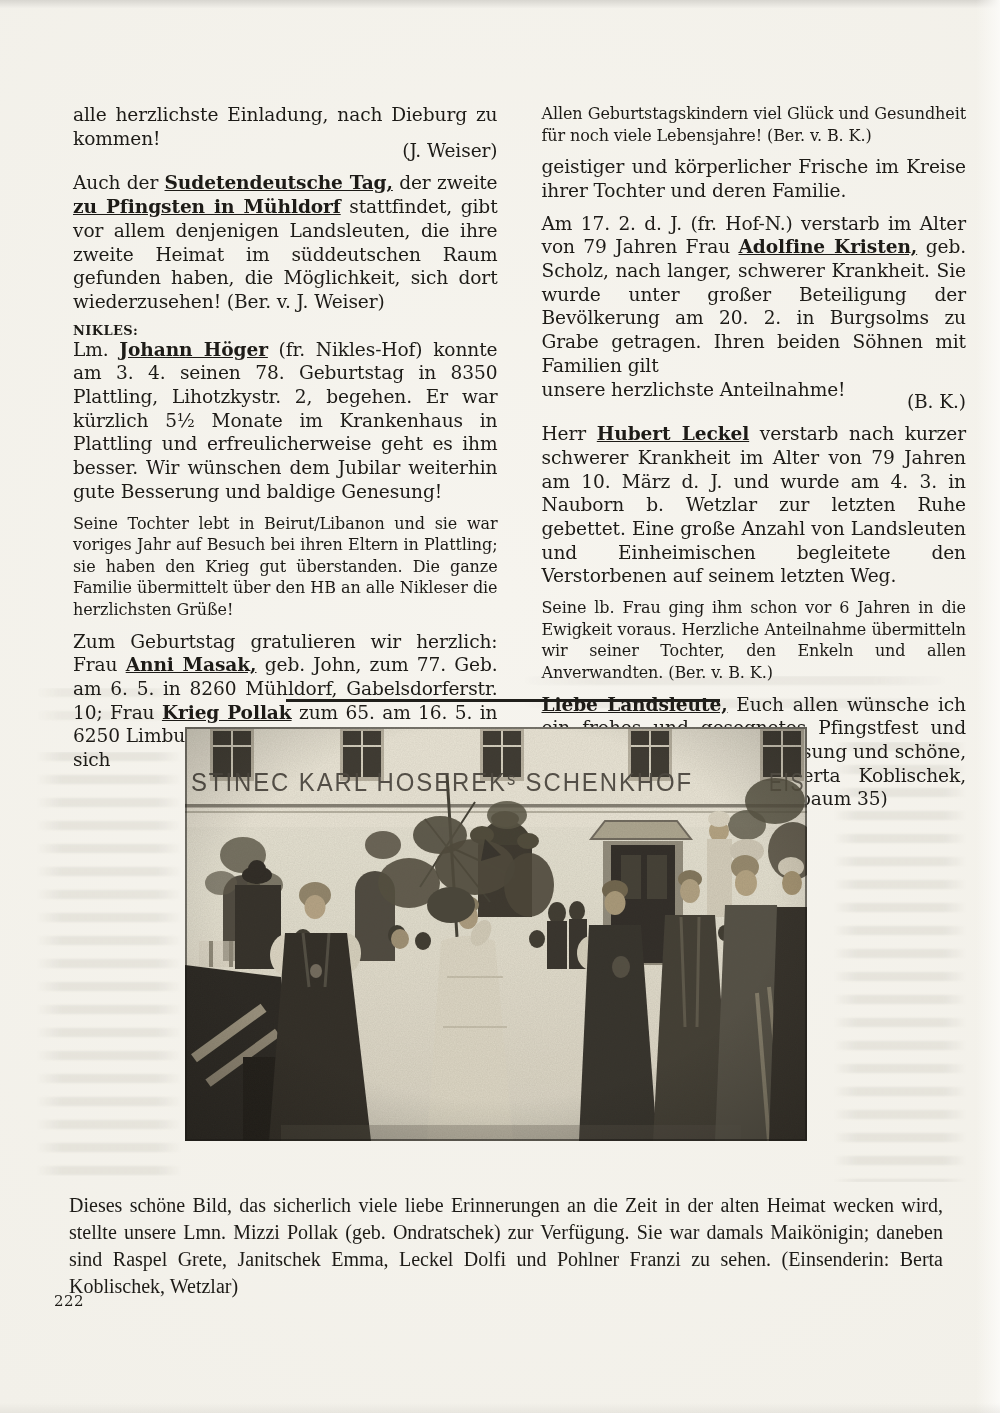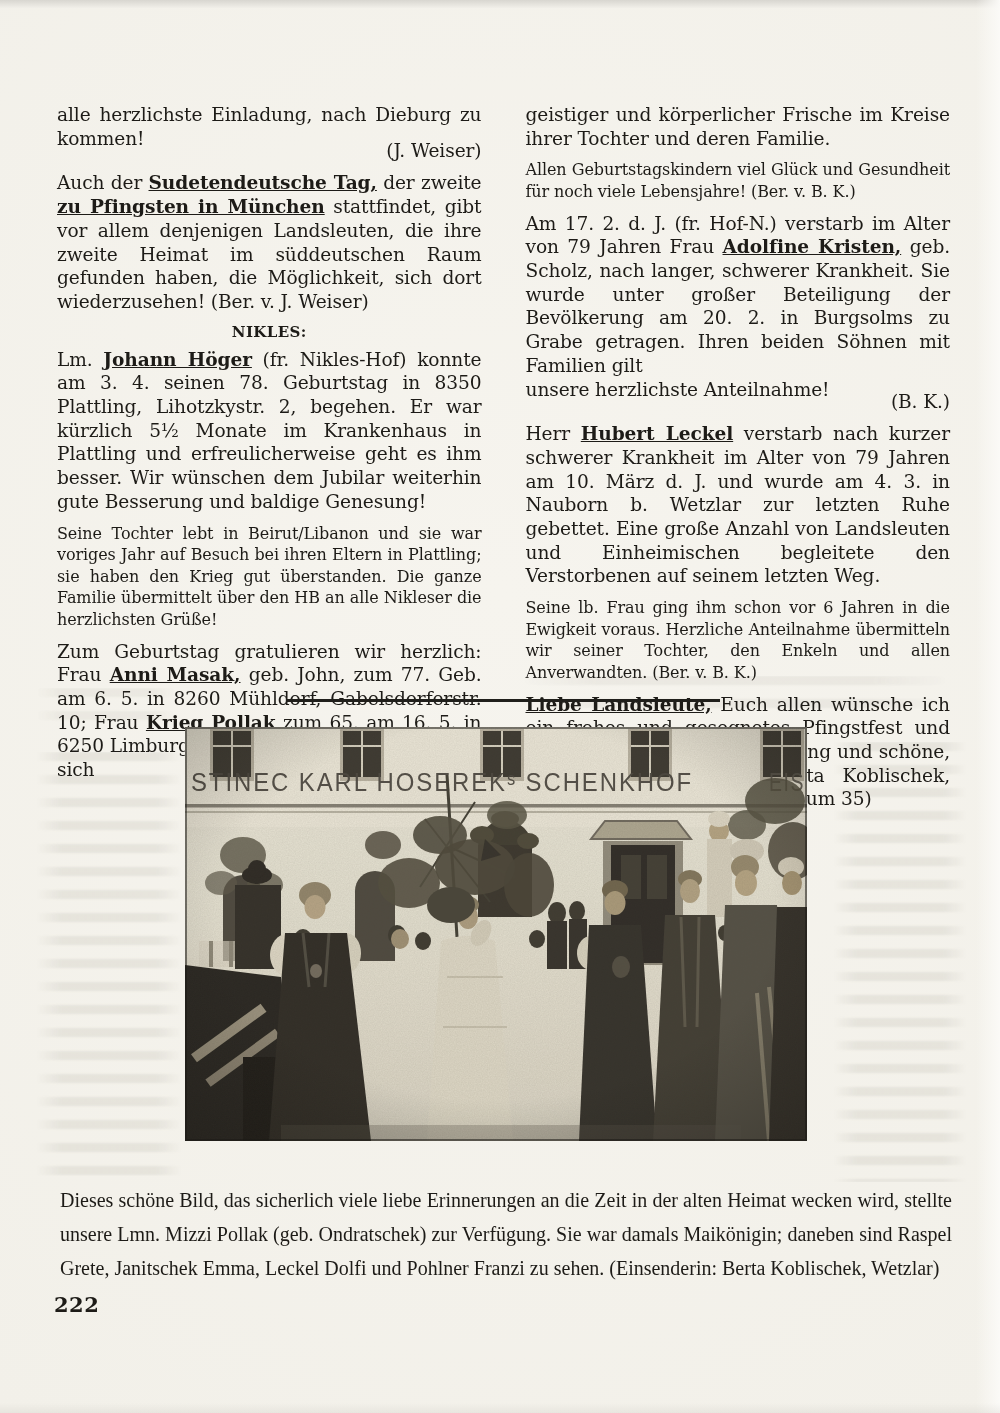--- a/index.html
+++ b/index.html
@@ -11,47 +11,47 @@
     -webkit-font-smoothing:antialiased;
   }
   .scan-top{position:absolute;top:0;left:0;right:0;height:8px;
     background:linear-gradient(#d8d6d0,#f1efe9);}
   .scan-right{position:absolute;top:0;right:0;width:24px;bottom:0;
     background:linear-gradient(90deg, rgba(251,250,246,0), #fbfaf7);}
   .scan-bottom{position:absolute;left:0;right:0;bottom:0;height:10px;
     background:linear-gradient(rgba(0,0,0,0), rgba(60,56,48,0.06));}
 
   
-  .columns{position:absolute;left:57px;top:103px;width:893px;display:flex;gap:44px;}
+  .columns{position:absolute;left:73px;top:103px;width:893px;display:flex;gap:44px;}
   .col{width:433px;}
   .para{margin:0 0 9px 0;text-align:justify;hyphens:auto;}
   .body{font-size:18.6px;line-height:23.7px;letter-spacing:-0.1px;}
   .small{font-size:16px;line-height:21.6px;letter-spacing:-0.1px;margin-bottom:9px;}
   .forcejust{text-align-last:justify;}
   .bold{font-weight:700;text-decoration:underline;}
-  .subhead{font-size:15px;font-weight:700;letter-spacing:0.4px;margin:7px 0 7px 0;text-align:center;}
+  .subhead{font-size:13px;font-weight:700;letter-spacing:0.4px;margin:7px 0 0 0;}
   .tailline{display:flex;justify-content:space-between;text-align:right;}
   .tailline .tr{white-space:nowrap;margin-top:12px;}
 
   
   .divider{position:absolute;left:286px;top:699px;width:434px;height:3px;
     background:#201f1b;border:none;margin:0;}
 
   
   .photo{position:absolute;left:185px;top:727px;width:622px;height:414px;margin:0;}
   .photo svg{display:block;width:622px;height:414px;}
 
   
   .caption{position:absolute;left:57px;top:1180px;width:898px;
     font-family:"Liberation Serif","DejaVu Serif",serif;}
   .caption h3{margin:0 0 4px 0;font-size:20.5px;line-height:24px;font-weight:700;}
-  .caption p{margin:3px;font-size:20px;line-height:34px;text-align:justify;}
-
-  
-  .pagenum{position:absolute;left:54px;top:1292px;font-size:21px;letter-spacing:0.5px;font-weight:bold;}
+  .caption p{margin:12px;font-size:20px;line-height:27px;text-align:justify;}
+
+  
+  .pagenum{position:absolute;left:54px;top:1292px;font-size:15px;letter-spacing:0.5px;}
 
   
   .ghost{position:absolute;pointer-events:none;filter:blur(1.2px);
     background:repeating-linear-gradient(to bottom,
       rgba(95,90,74,0.085) 0px, rgba(95,90,74,0.085) 9px,
       rgba(95,90,74,0) 9px, rgba(95,90,74,0) 23px);
     -webkit-mask:linear-gradient(90deg, transparent 0%, #000 18%, #000 82%, transparent 100%);
             mask:linear-gradient(90deg, transparent 0%, #000 18%, #000 82%, transparent 100%);}
   .ghost-left-margin{left:36px;top:752px;width:146px;height:424px;}
   .ghost-right-margin{left:833px;top:742px;width:134px;height:440px;}
@@ -75,45 +75,45 @@
   <section class="col">
     <div class="para body forcejust">
       <span class="rich"><span>alle herzlichste Einladung, nach Dieburg zu</span></span>
       <span class="tailline">
         <span class="tl">kommen!</span>
         <span class="tr">(J. Weiser)</span>
       </span>
     </div>
 
     <div class="para body">
-      <span class="rich"><span>Auch der </span><span class="bold">Sudetendeutsche Tag,</span><span> der zweite </span><span class="bold">zu Pfingsten in München</span><span> stattfindet, gibt vor allem denjenigen Landsleuten, die ihre zweite Heimat im süddeutschen Raum gefunden haben, die Möglichkeit, sich dort wiederzusehen! (Ber. v. J. Weiser)</span></span>
+      <span class="rich"><span>Auch der </span><span class="bold">Sudetendeutsche Tag,</span><span> der zweite </span><span class="bold">zu Pfingsten in Mühldorf</span><span> stattfindet, gibt vor allem denjenigen Landsleuten, die ihre zweite Heimat im süddeutschen Raum gefunden haben, die Möglichkeit, sich dort wiederzusehen! (Ber. v. J. Weiser)</span></span>
     </div>
 
     <h2 class="subhead">NIKLES:</h2>
 
     <div class="para body">
       <span class="rich"><span>Lm. </span><span class="bold">Johann Höger</span><span> (fr. Nikles-Hof) konnte am 3. 4. seinen 78. Geburtstag in 8350 Plattling, Lihotzkystr. 2, begehen. Er war kürzlich 5½ Monate im Krankenhaus in Plattling und erfreulicherweise geht es ihm besser. Wir wünschen dem Jubilar weiterhin gute Besserung und baldige Genesung!</span></span>
     </div>
 
     <div class="para small">
       <span class="rich"><span>Seine Tochter lebt in Beirut/Libanon und sie war voriges Jahr auf Besuch bei ihren Eltern in Plattling; sie haben den Krieg gut überstanden. Die ganze Familie übermittelt über den HB an alle Nikleser die herzlichsten Grüße!</span></span>
     </div>
 
     <div class="para body">
       <span class="rich"><span>Zum Geburtstag gratulieren wir herzlich: Frau </span><span class="bold">Anni Masak,</span><span> geb. John, zum 77. Geb. am 6. 5. in 8260 Mühldorf, Gabelsdorferstr. 10; Frau </span><span class="bold">Krieg Pollak</span><span> zum 65. am 16. 5. in 6250 Limburg, Dietkircher Weg 3; sie erfreut sich</span></span>
     </div>
   </section>
 
   <section class="col">
-    <div class="para body">
-      <span class="rich"><span>geistiger und körperlicher Frische im Kreise ihrer Tochter und deren Familie.</span></span>
-    </div>
-
     <div class="para small">
       <span class="rich"><span>Allen Geburtstagskindern viel Glück und Gesundheit für noch viele Lebensjahre! (Ber. v. B. K.)</span></span>
+    </div>
+
+    <div class="para body">
+      <span class="rich"><span>geistiger und körperlicher Frische im Kreise ihrer Tochter und deren Familie.</span></span>
     </div>
 
     <div class="para body">
       <span class="rich"><span>Am 17. 2. d. J. (fr. Hof-N.) verstarb im Alter von 79 Jahren Frau </span><span class="bold">Adolfine Kristen,</span><span> geb. Scholz, nach langer, schwerer Krankheit. Sie wurde unter großer Beteiligung der Bevölkerung am 20. 2. in Burgsolms zu Grabe getragen. Ihren beiden Söhnen mit Familien gilt</span></span>
       <span class="tailline">
         <span class="tl">unsere herzlichste Anteilnahme!</span>
         <span class="tr">(B. K.)</span>
       </span>
     </div>
 

